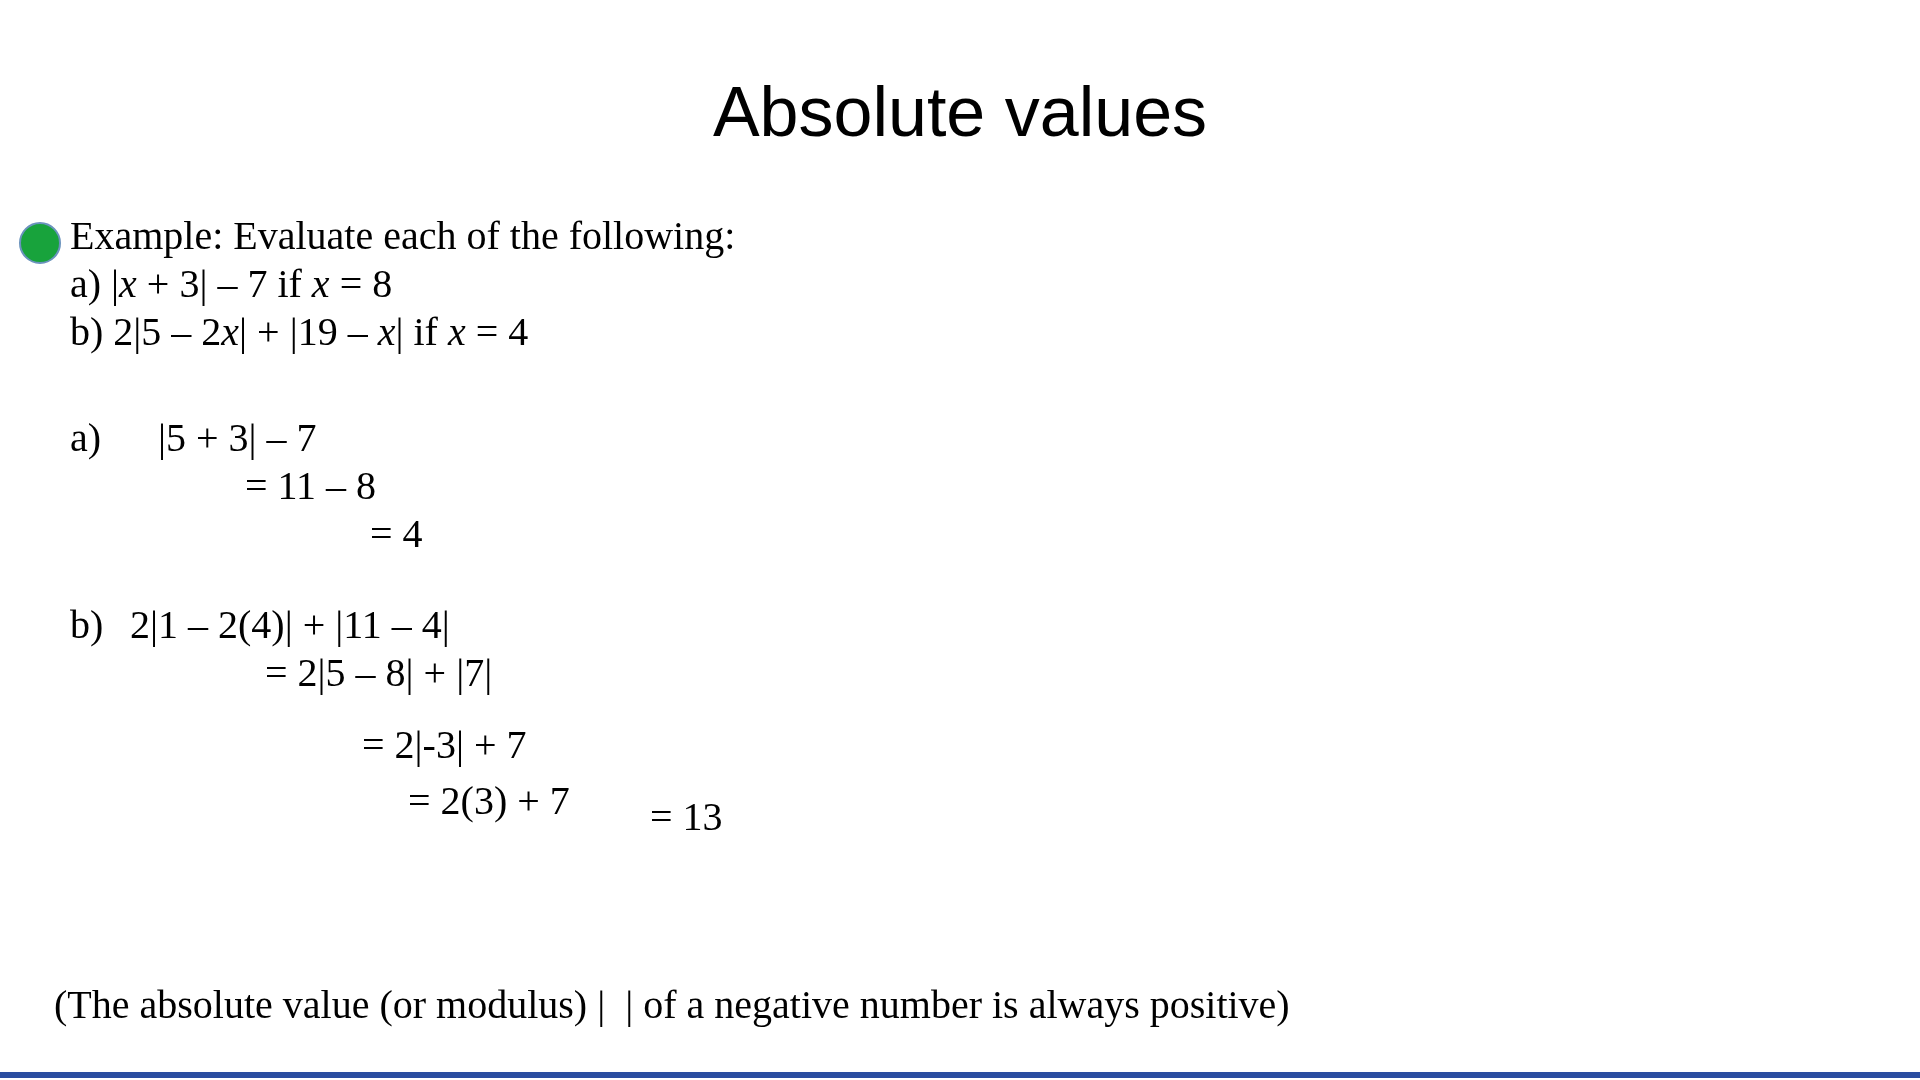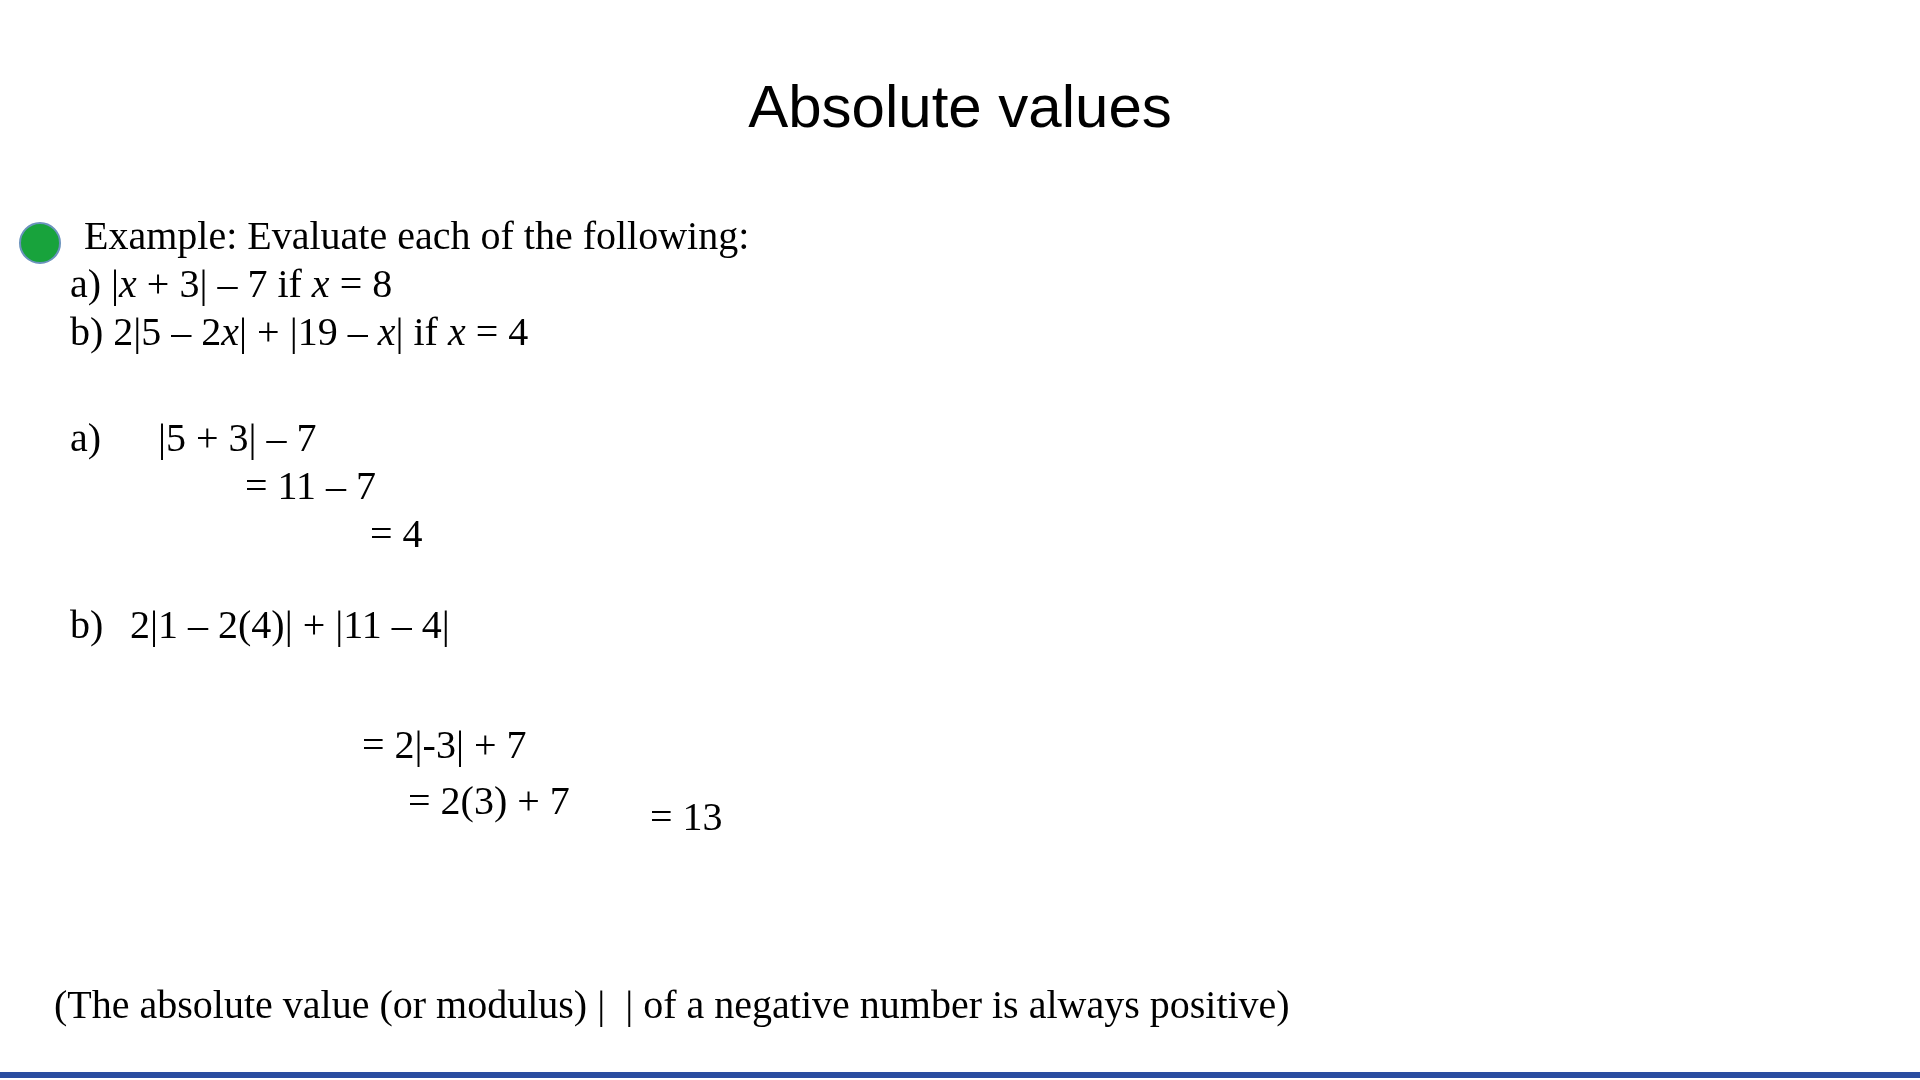--- a/index.html
+++ b/index.html
@@ -12,21 +12,21 @@
     font-family: "Liberation Serif", "DejaVu Serif", serif;
     color: #000000;
   }
   .title {
     position: absolute;
     top: 72px;
     left: 0;
     width: 100%;
     text-align: center;
     font-family: "Liberation Sans", "DejaVu Sans", sans-serif;
-    font-size: 60px;
+    font-size: 70px;
     font-weight: 400;
     line-height: 1.15;
     letter-spacing: 0;
   }
   .bullet {
     position: absolute;
     left: 19px;
     top: 222px;
     width: 38px;
     height: 38px;
@@ -36,21 +36,21 @@
   }
   .line {
     position: absolute;
     font-size: 40px;
     line-height: 48px;
     white-space: pre;
   }
   .it { font-style: italic; }
 
   
-  .stmt-intro  { left: 84px;  top: 212px; }
+  .stmt-intro  { left: 70px;  top: 212px; }
   .stmt-a      { left: 70px;  top: 260px; }
   .stmt-b      { left: 70px;  top: 308px; }
 
   
   .wa-label    { left: 70px;  top: 414px; }
   .wa-expr     { left: 158px; top: 414px; }
   .wa-step-0   { left: 245px; top: 462px; }
   .wa-step-1   { left: 370px; top: 510px; }
 
   
@@ -79,25 +79,26 @@
   <div class="title">Absolute values</div>
 
   <div class="bullet" style="background: rgb(24, 163, 60);"></div>
 
   <div class="line stmt-intro">Example: Evaluate each of the following:</div>
   <div class="line stmt-a"><span>a) |</span><span class="it">x</span><span> + 3| – 7 if </span><span class="it">x</span><span> = 8</span></div>
   <div class="line stmt-b"><span>b) 2|5 – 2</span><span class="it">x</span><span>| + |19 – </span><span class="it">x</span><span>| if </span><span class="it">x</span><span> = 4</span></div>
 
   <div class="line wa-label">a)</div>
   <div class="line wa-expr">|5 + 3| – 7</div>
-  <div class="line wa-step-0">= 11 – 7</div>
+  <div class="line wa-step-0">= 11 – 8</div>
   <div class="line wa-step-1">= 4</div>
 
   <div class="line wb-label">b)</div>
   <div class="line wb-expr">2|1 – 2(4)| + |11 – 4|</div>
+  <div class="line wb-step-0">= 2|5 – 8| + |7|</div>
   <div class="line wb-step-1">= 2|-3| + 7</div>
   <div class="line wb-step-2">= 2(3) + 7</div>
   <div class="line wb-step-3">= 13</div>
 
   <div class="line footer-note">(The absolute value (or modulus) |  | of a negative number is always positive)</div>
 
   <div class="accent-bar" style="background: rgb(42, 77, 160);"></div>
 
 </div>
 

